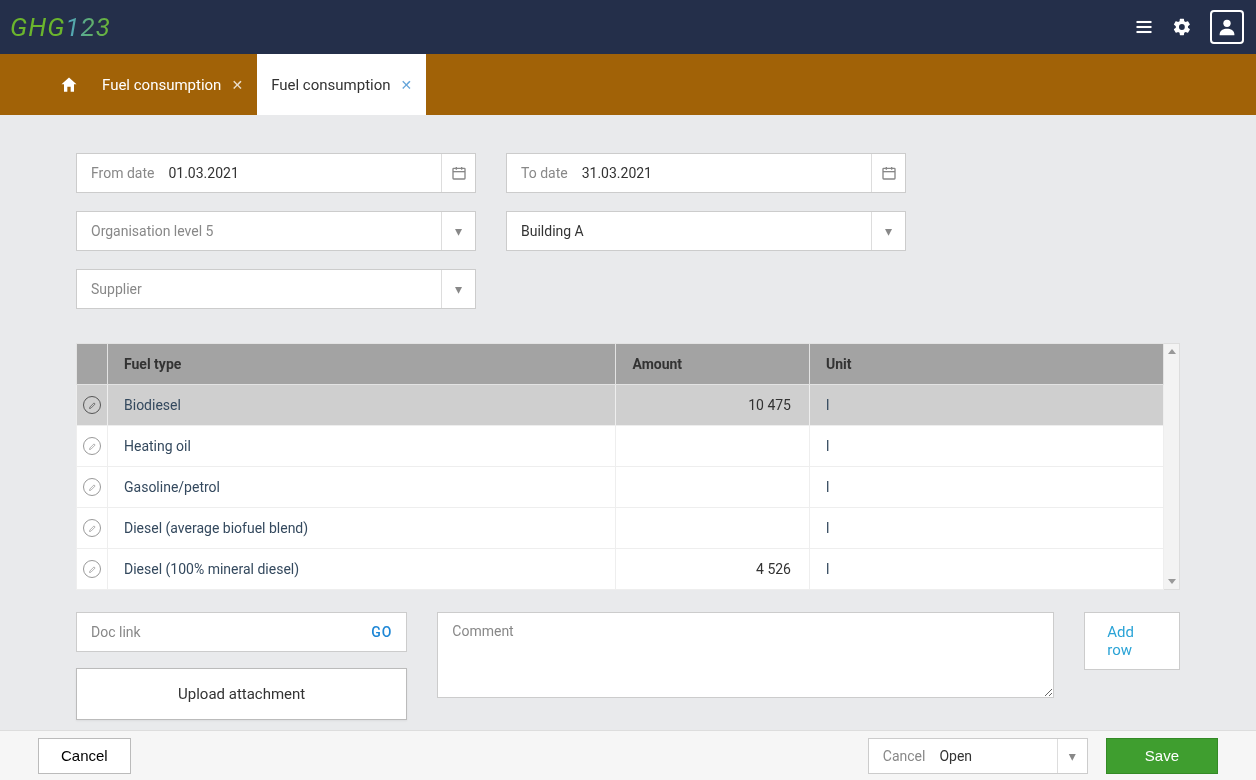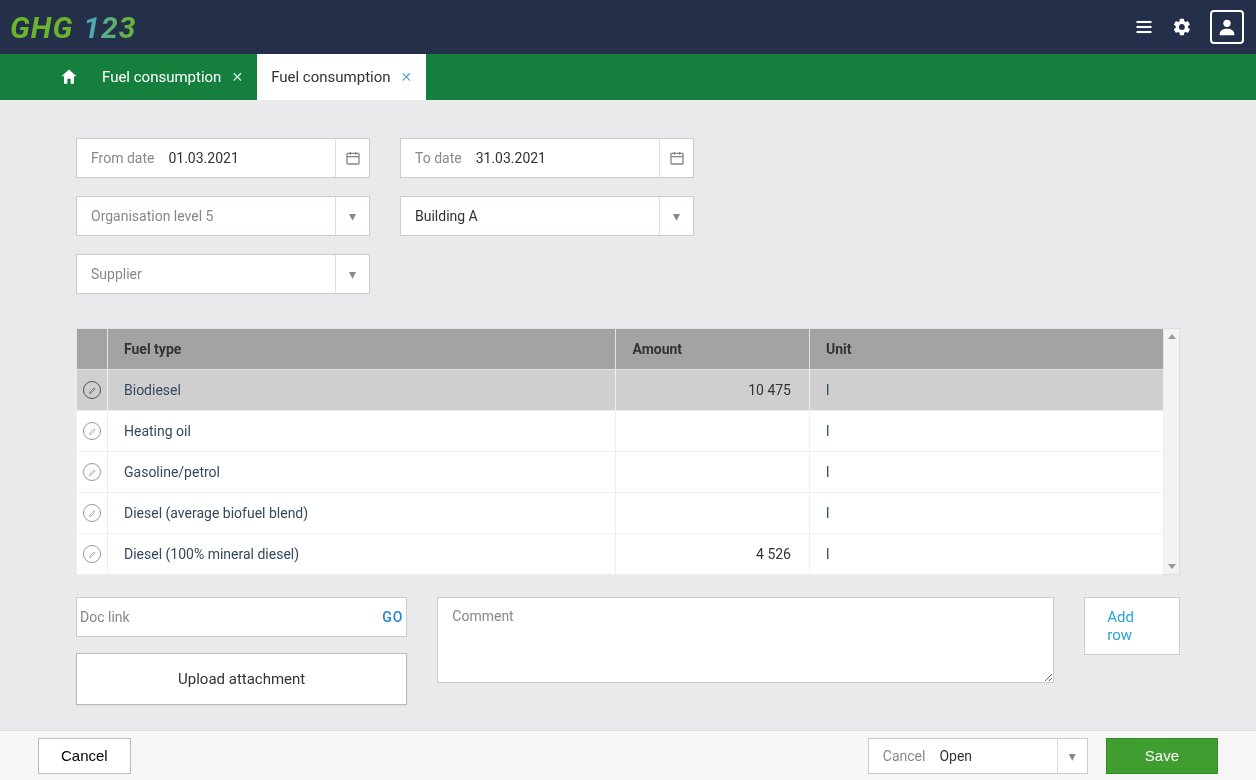--- a/index.html
+++ b/index.html
@@ -18,23 +18,22 @@
     background: #242f4a;
     height: 54px;
     display: flex;
     align-items: center;
     justify-content: space-between;
     padding: 0 12px 0 10px;
   }
   .logo {
     display: flex;
     align-items: center;
-    gap: 10px;
-    font-weight: 700;
-    font-size: 30px;
+    font-weight: 400;
+    font-size: 26px;
     letter-spacing: 1px;
     height: 100%;
   }
   .logo-ghg { color: #6bb52d; font-style: italic; }
   .logo-123 {
     font-style: italic;
     background: linear-gradient(90deg, #4fa5c9 0%, #6bb52d 100%);
     -webkit-background-clip: text;
     background-clip: text;
     -webkit-text-fill-color: transparent;
@@ -43,22 +42,22 @@
   .topbar-icon { color: #fff; cursor: pointer; display: flex; align-items: center; justify-content: center; }
   .user-box {
     border: 2px solid #fff;
     border-radius: 4px;
     width: 34px; height: 34px;
     display: flex; align-items: center; justify-content: center;
   }
 
   
   .tabstrip {
-    background: #15803d;
-    height: 46px;
+    background: #a16207;
+    height: 61px;
     display: flex;
     align-items: stretch;
     padding-left: 50px;
   }
   .home-btn {
     display: flex; align-items: center; justify-content: center;
     width: 38px; color: #fff; cursor: pointer;
   }
   .tab {
     display: flex; align-items: center;
@@ -81,21 +80,21 @@
   }
   .field-row { display: flex; gap: 30px; margin-bottom: 18px; }
   .field {
     background: #fff;
     border: 1px solid #ccc;
     height: 40px;
     display: flex;
     align-items: center;
     position: relative;
   }
-  .w350 { width: 294px; }
+  .w350 { width: 400px; }
   .field-label {
     color: #888;
     padding: 0 14px;
   }
   .field-value {
     color: #333;
     flex: 1;
   }
   .field-placeholder { color: #888; padding: 0 14px; flex: 1; }
   .field-selected { color: #333; padding: 0 14px; flex: 1; }
@@ -164,21 +163,21 @@
   
   .bottom-controls {
     display: flex;
     gap: 30px;
     margin-top: 22px;
     align-items: flex-start;
   }
   .left-col { width: 350px; display: flex; flex-direction: column; gap: 16px; }
   .doclink {
     background: #fff; border: 1px solid #ccc; height: 40px;
-    display: flex; align-items: center; padding: 0 3px;
+    display: flex; align-items: center; padding: 0 14px;
   }
   .doclink span.lbl { color: #888; flex: 1; }
   .doclink .go { color: #1e87d6; font-weight: 500; cursor: pointer; letter-spacing: 1px; }
   .upload-btn {
     background: #fff; border: 1px solid #bbb; height: 52px;
     display: flex; align-items: center; justify-content: center;
     font-size: 15px; color: #333; cursor: pointer;
     box-shadow: 0 1px 2px rgba(0,0,0,.06);
   }
   .comment-box {

